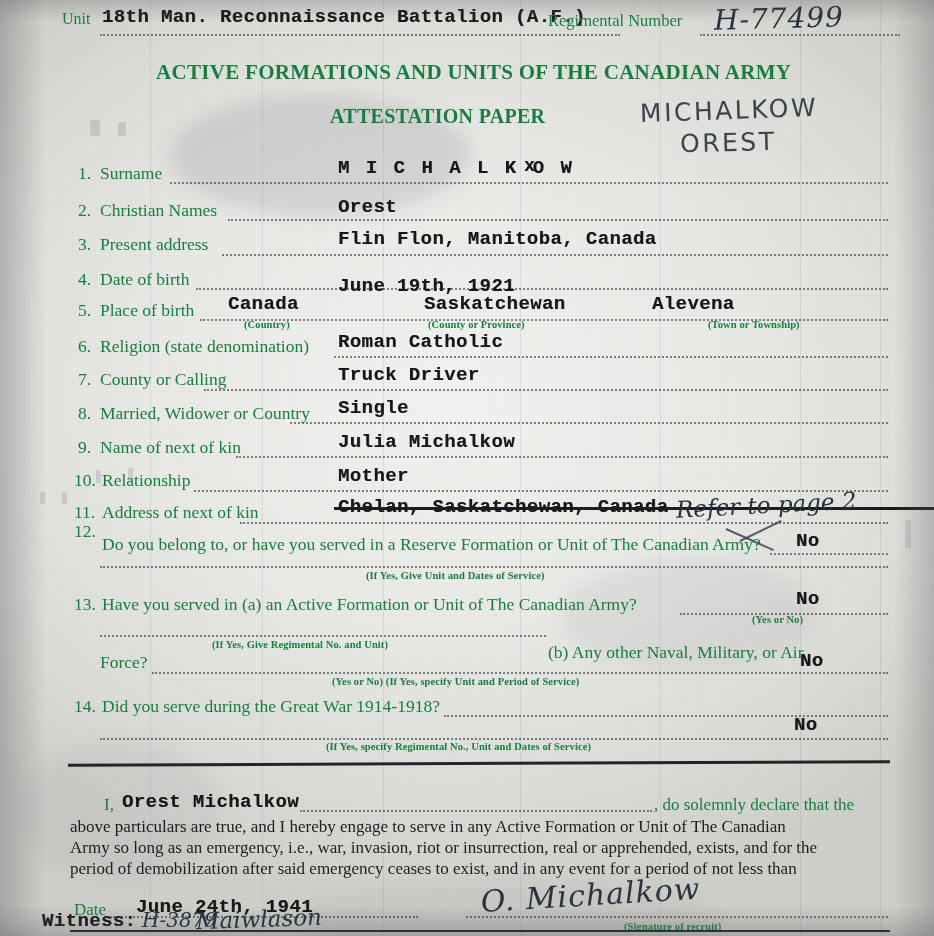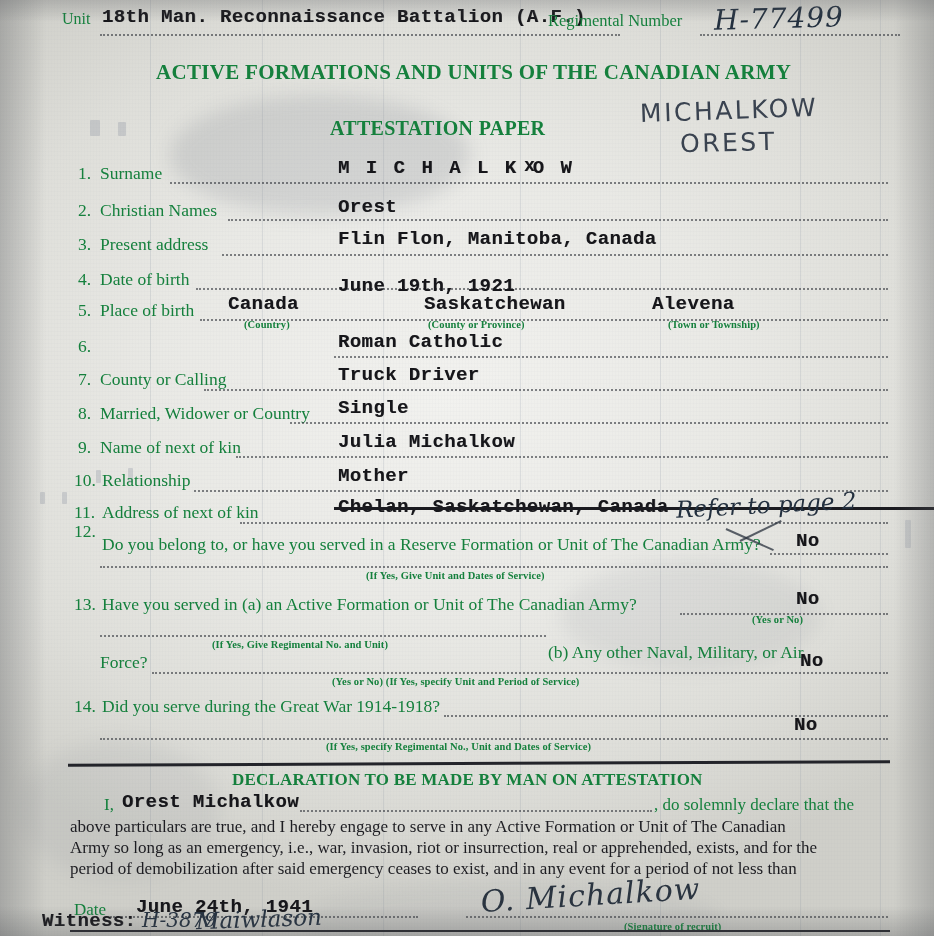--- a/index.html
+++ b/index.html
@@ -187,21 +187,21 @@
     <div class="abs printed" style="left:62px; top:10px; font-size:16px;">Unit</div>
     <div class="abs typed" style="left:102px; top:6px; font-size:19px;">18th Man. Reconnaissance Battalion (A.F.)</div>
     <div class="dots" style="left:100px; top:34px; width:520px;"></div>
 
     <div class="abs printed" style="left:548px; top:11px; font-size:16.5px;">Regimental Number</div>
     <div class="dots" style="left:700px; top:34px; width:200px;"></div>
     <div class="abs hand" style="left:714px; top:2px; font-size:28px; letter-spacing:1px; transform:rotate(-1.5deg);">H-77499</div>
 
     <div class="abs printed h-main" style="left:156px; top:60px;">ACTIVE FORMATIONS AND UNITS OF THE CANADIAN ARMY</div>
 
-    <div class="abs printed h-sub" style="left:330px; top:105px;margin-top:12px;">ATTESTATION PAPER</div>
+    <div class="abs printed h-sub" style="left:330px; top:105px;">ATTESTATION PAPER</div>
 
     <div class="abs name-hand" style="left:640px; top:96px; transform:rotate(-2deg);">MICHALKOW</div>
     <div class="abs name-hand" style="left:680px; top:128px; transform:rotate(-1.5deg);">OREST</div>
 
     <div class="abs printed q" style="left:78px; top:163px;">1.</div>
     <div class="abs printed q" style="left:100px; top:163px;">Surname</div>
     <div class="dots" style="left:170px; top:182px; width:718px;"></div>
     <div class="abs typed" style="left:338px; top:157px; font-size:19px; letter-spacing:2.5px;">M I C H A L K O W</div>
     <div class="abs typed" style="left:524px; top:156px; font-size:18px;">x</div>
 
@@ -224,23 +224,24 @@
     <div class="abs printed q" style="left:100px; top:300px;">Place of birth</div>
     <div class="dots" style="left:200px; top:319px; width:688px;"></div>
 
     <div class="abs typed" style="left:228px; top:293px; font-size:19px;">Canada</div>
     <div class="abs printed tiny" style="left:244px; top:319px;">(Country)</div>
 
     <div class="abs typed" style="left:424px; top:293px; font-size:19px;">Saskatchewan</div>
     <div class="abs printed tiny" style="left:428px; top:319px;">(County or Province)</div>
 
     <div class="abs typed" style="left:652px; top:293px; font-size:19px;">Alevena</div>
-    <div class="abs printed tiny" style="left:668px; top:319px;">(Town or Township)</div>
+    <div class="abs printed tiny" style="left:708px; top:319px;">(Town or Township)</div>
 
     <div class="abs printed q" style="left:78px; top:336px;">6.</div>
+    <div class="abs printed q" style="left:100px; top:336px;">Religion  (state denomination)</div>
     <div class="dots" style="left:334px; top:356px; width:554px;"></div>
     <div class="abs typed" style="left:338px; top:331px; font-size:19px;">Roman Catholic</div>
 
     <div class="abs printed q" style="left:78px; top:369px;">7.</div>
     <div class="abs printed q" style="left:100px; top:369px;">County or Calling</div>
     <div class="dots" style="left:204px; top:389px; width:684px;"></div>
     <div class="abs typed" style="left:338px; top:364px; font-size:19px;">Truck Driver</div>
 
     <div class="abs printed q" style="left:78px; top:403px;">8.</div>
     <div class="abs printed q" style="left:100px; top:403px;">Married, Widower or Country</div>
@@ -293,21 +294,20 @@
     <div class="abs printed q" style="left:74px; top:696px;">14.</div>
     <div class="abs printed q" style="left:102px; top:696px;">Did you serve during the Great War 1914-1918?</div>
     <div class="dots" style="left:444px; top:715px; width:444px;"></div>
 
     <div class="dots" style="left:100px; top:738px; width:788px;"></div>
     <div class="abs typed" style="left:794px; top:714px; font-size:19px;">No</div>
     <div class="abs printed tiny" style="left:326px; top:741px;">(If Yes, specify Regimental No., Unit and Dates of Service)</div>
 
     <div class="rule" style="left:68px; top:762px; width:822px; height:2.5px; transform:rotate(-0.25deg);"></div>
 
-    <div class="abs printed h-decl" style="left:232px; top:770px;">DECLARATION TO BE MADE BY MAN ON ATTESTATION</div>
 
     <div class="abs printed" style="left:104px; top:795px; font-size:17px;">I,</div>
     <div class="abs typed" style="left:122px; top:791px; font-size:19px;">Orest Michalkow</div>
     <div class="dots" style="left:300px; top:810px; width:352px;"></div>
     <div class="abs printed" style="left:654px; top:795px; font-size:17px;">, do solemnly declare that the</div>
 
     <div class="decl-body" style="left:70px; top:816px; width:830px;">above particulars are true, and I hereby engage to serve in any Active Formation or Unit of The Canadian</div>
     <div class="decl-body" style="left:70px; top:858px; width:830px;">period of demobilization after said emergency ceases to exist, and in any event for a period of not less than</div>
     <div class="decl-body" style="left:70px; top:837px; width:830px;">Army so long as an emergency, i.e., war, invasion, riot or insurrection, real or apprehended, exists, and for the</div>
 

